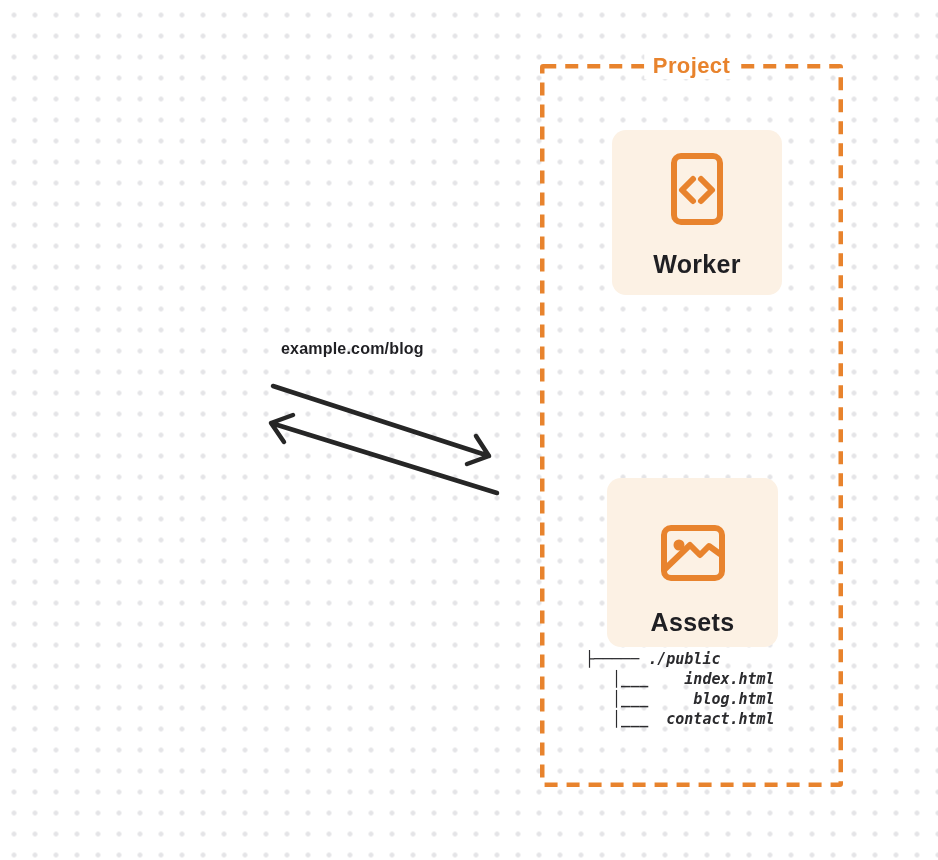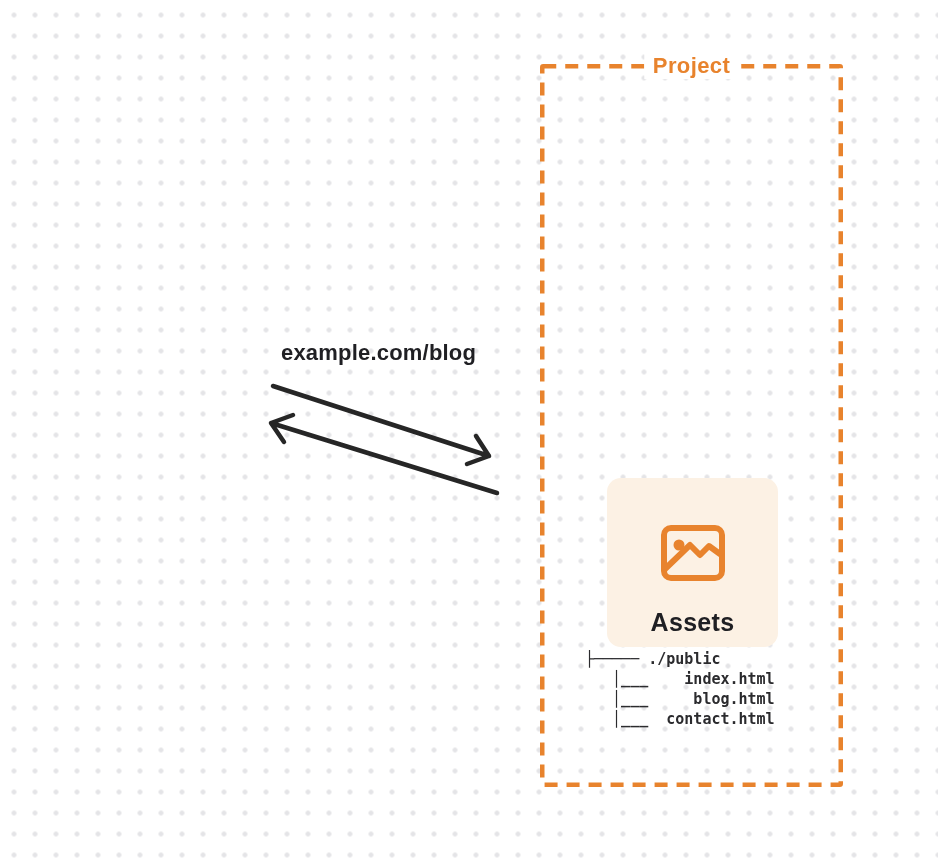--- a/index.html
+++ b/index.html
@@ -40,21 +40,21 @@
     font-size: 25px;
     font-weight: 700;
     color: var(--text-dark);
     letter-spacing: 0.3px;
   }
 
   
   .request-label {
     position: absolute;
     left: 281px; top: 340px;
-    font-size: 22px;
+    font-size: 16px;
     font-weight: 700;
     color: var(--text-dark);
     letter-spacing: 0.2px;
   }
 
   
   .arrows-svg {
     position: absolute;
     left: 0; top: 0;
     width: 938px; height: 860px;
@@ -130,20 +130,21 @@
   .file-tree {
     position: absolute;
     left: 585px; top: 649px;
     margin: 0;
     font-family: "DejaVu Sans Mono", monospace;
     font-size: 15px;
     line-height: 20px;
     font-weight: 700;
     color: var(--tree-text);
     white-space: pre;
+    font-style: italic;
   }
 </style>
 </head>
 <body>
 
 <div class="canvas">
 
 
   <span class="request-label">example.com/blog</span>
 
@@ -151,20 +152,28 @@
     <path d="M273 386 L489 456 M476 436 L489 456 L467 464"></path>
     <path d="M497 493 L271 423 M293 415 L271 423 L284 442"></path>
   </svg>
 
   <div class="project-box">
     <svg class="project-border" viewBox="0 0 303 723" xmlns="http://www.w3.org/2000/svg">
       <rect x="2.25" y="2.25" width="298.5" height="718.5" rx="1"></rect>
     </svg>
     <span class="project-label">Project</span>
 
+    <div class="card worker-card">
+      <svg class="icon-svg" width="54" height="74" viewBox="0 0 54 74" xmlns="http://www.w3.org/2000/svg">
+        <rect x="4" y="4" width="46" height="66" rx="7"></rect>
+        <polyline points="23,27 12,38 23,49"></polyline>
+        <polyline points="31,27 42,38 31,49"></polyline>
+      </svg>
+      <span class="card-label">Worker</span>
+    </div>
 
     <div class="card assets-card">
       <svg class="icon-svg" width="66" height="58" viewBox="0 0 66 58" xmlns="http://www.w3.org/2000/svg">
         <rect x="4" y="4" width="58" height="50" rx="7"></rect>
         <circle class="filled" cx="19" cy="21" r="5.5"></circle>
         <polyline points="5,45 30,21 40,31 49,22 60,30"></polyline>
       </svg>
       <span class="card-label">Assets</span>
     </div>
   </div>

